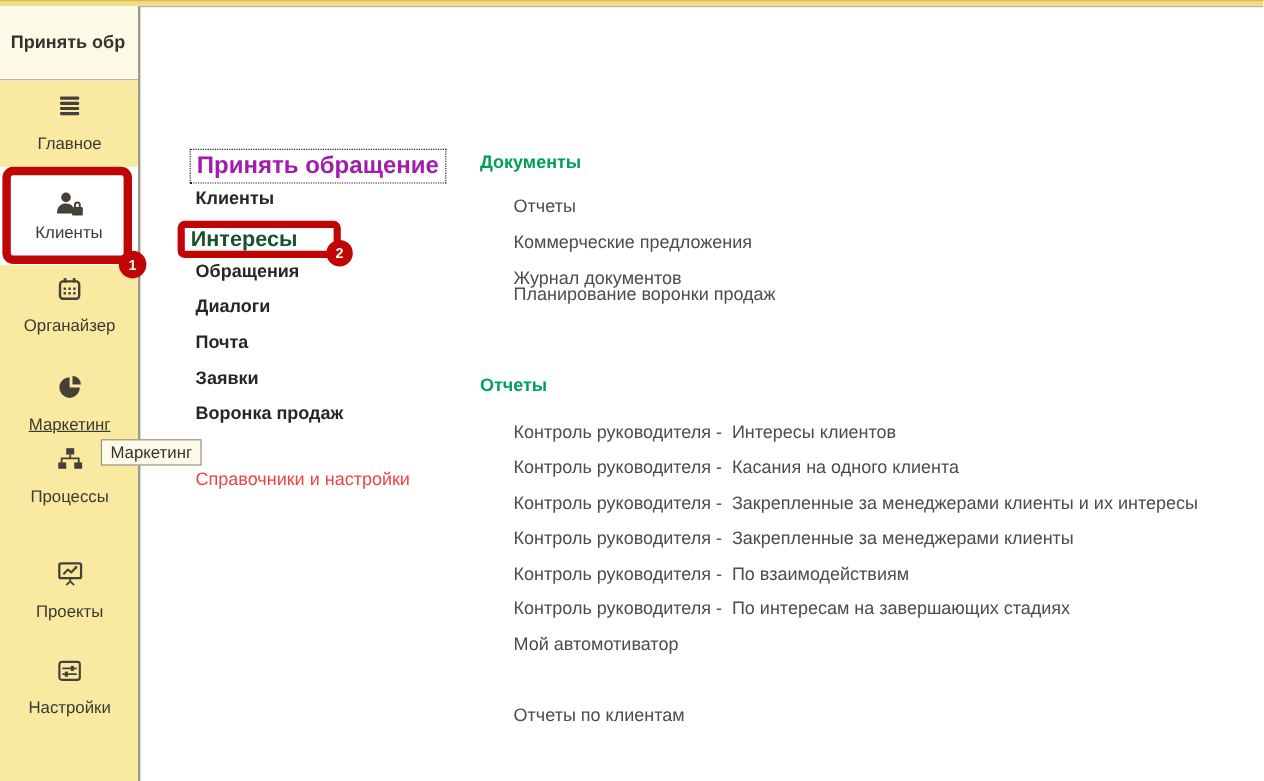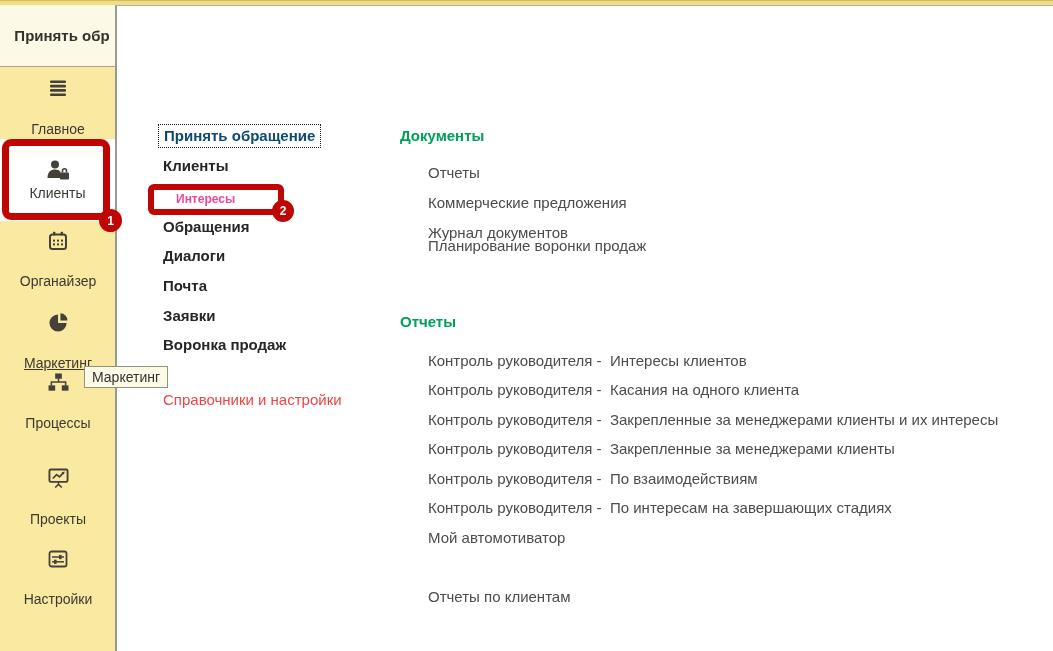--- a/index.html
+++ b/index.html
@@ -3,52 +3,52 @@
 <meta charset="utf-8">
 <style>
   html,body{margin:0;padding:0;}
   body{font-family:"Liberation Sans",sans-serif;}
   .screen{position:relative;width:1053px;height:651px;background:#fff;overflow:hidden;}
 
   
   .top-strip{position:absolute;left:0;top:0;width:1053px;height:5px;background:#f0dd86;border-top:1px solid #d8bc5c;box-sizing:border-box;}
 
   
-  .header-left{position:absolute;left:0;top:5px;width:115px;height:62px;background:#fcf9e6;border-bottom:1px solid #a9a392;box-sizing:border-box;display:flex;align-items:center;overflow:hidden;justify-content:center;}
+  .header-left{position:absolute;left:0;top:5px;width:115px;height:62px;background:#fcf9e6;border-bottom:1px solid #a9a392;box-sizing:border-box;display:flex;align-items:center;overflow:hidden;}
   .header-left span{font-size:15px;font-weight:bold;color:#33322e;padding-left:9px;white-space:nowrap;}
 
   
   .main{position:absolute;left:115px;top:5px;width:938px;height:646px;background:#ffffff;border-left:2px solid #9a9a92;border-top:1px solid #b3b3a9;box-sizing:border-box;}
 
   
   .sidebar{position:absolute;left:0;top:67px;width:115px;height:584px;background:#fae9a1;}
-  .sb-item{position:absolute;left:0;width:116px;display:flex;flex-direction:column;align-items:center;gap:22px;cursor:pointer;}
+  .sb-item{position:absolute;left:0;width:116px;display:flex;flex-direction:column;align-items:center;gap:12px;cursor:pointer;}
   .sb-label{font-size:14px;color:#3c3933;white-space:nowrap;}
   .sb-item.selected{left:0;top:139px;width:115px;height:82px;background:#ffffff;gap:4px;justify-content:center;}
   .sb-label.underlined{text-decoration:underline;}
   .sb-icon{display:flex;align-items:center;justify-content:center;height:21px;}
 
   
   .tooltip{position:absolute;left:84px;top:366px;height:22px;line-height:20px;padding:0 7px;background:#fdfbe8;border:1px solid #94917f;box-sizing:border-box;font-size:14px;color:#33322e;white-space:nowrap;z-index:30;}
 
   
   .nav-link{position:absolute;font-size:15px;font-weight:bold;color:#262626;white-space:nowrap;cursor:pointer;}
   .nav-focus{position:absolute;left:158px;top:124px;border:1px dotted #222;padding:2px 5px;cursor:pointer;}
-  .nav-focus .nav-text{font-size:15px;font-weight:bold;color:#0c4a6e;white-space:nowrap;}
+  .nav-focus .nav-text{font-size:20px;font-weight:bold;color:#a21caf;white-space:nowrap;}
   .nav-gray{position:absolute;font-size:15px;font-weight:normal;color:#ef4444;white-space:nowrap;cursor:pointer;}
 
   
   .sec-title{position:absolute;left:400px;font-size:15px;color:#00a05a;white-space:nowrap;font-weight:bold;}
   .sec-item{position:absolute;left:428px;font-size:15px;color:#4c4c4c;white-space:pre;cursor:pointer;}
 
   
   .ann-rect{position:absolute;border:6px solid #c00505;border-radius:6px;box-sizing:border-box;z-index:20;}
   .ann-rect-sidebar{left:2px;top:139px;width:108px;height:81px;border-width:7px;border-radius:9px;}
   .ann-rect-menu{left:148px;top:184px;width:136px;height:31px;}
-  .ann-rect-menu .nav-text{font-size:12px;font-weight:bold;color:#ec4899;white-space:nowrap;display:block;padding:0 0 0 22px;line-height:19px;}
+  .ann-rect-menu .nav-text{font-size:18px;font-weight:bold;color:#14532d;white-space:nowrap;display:block;padding:0 0 0 5px;line-height:19px;}
   .ann-badge{position:absolute;background:#c00505;border-radius:50%;color:#fff;font-size:12px;font-weight:bold;display:flex;align-items:center;justify-content:center;z-index:25;}
   .badge-1{left:99px;top:209px;width:23px;height:23px;}
   .badge-2{left:272px;top:200px;width:22px;height:22px;}
 </style>
 </head>
 <body>
 
 <div class="screen">
 
   <div class="top-strip"></div>

